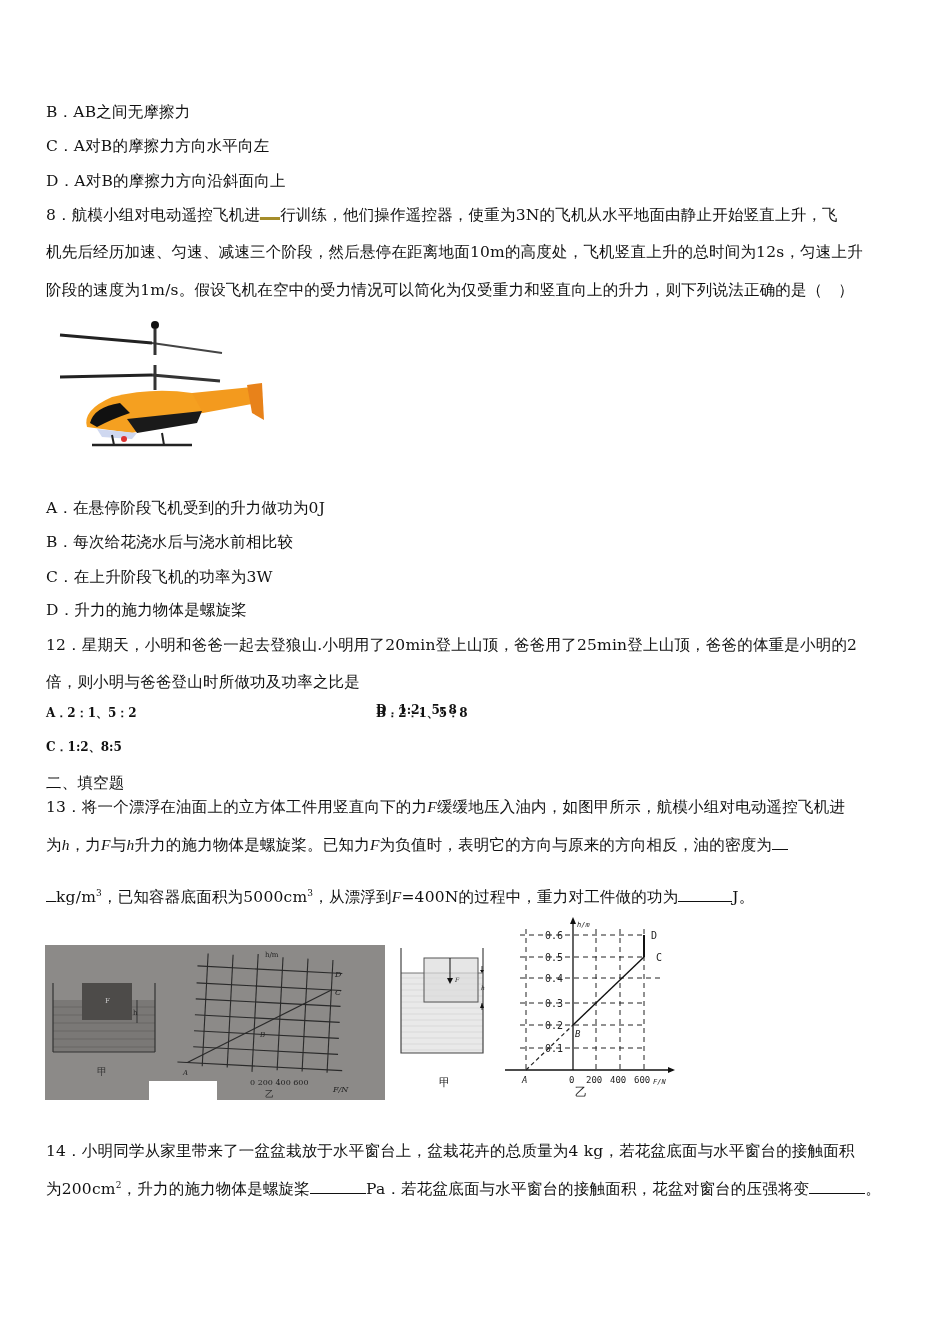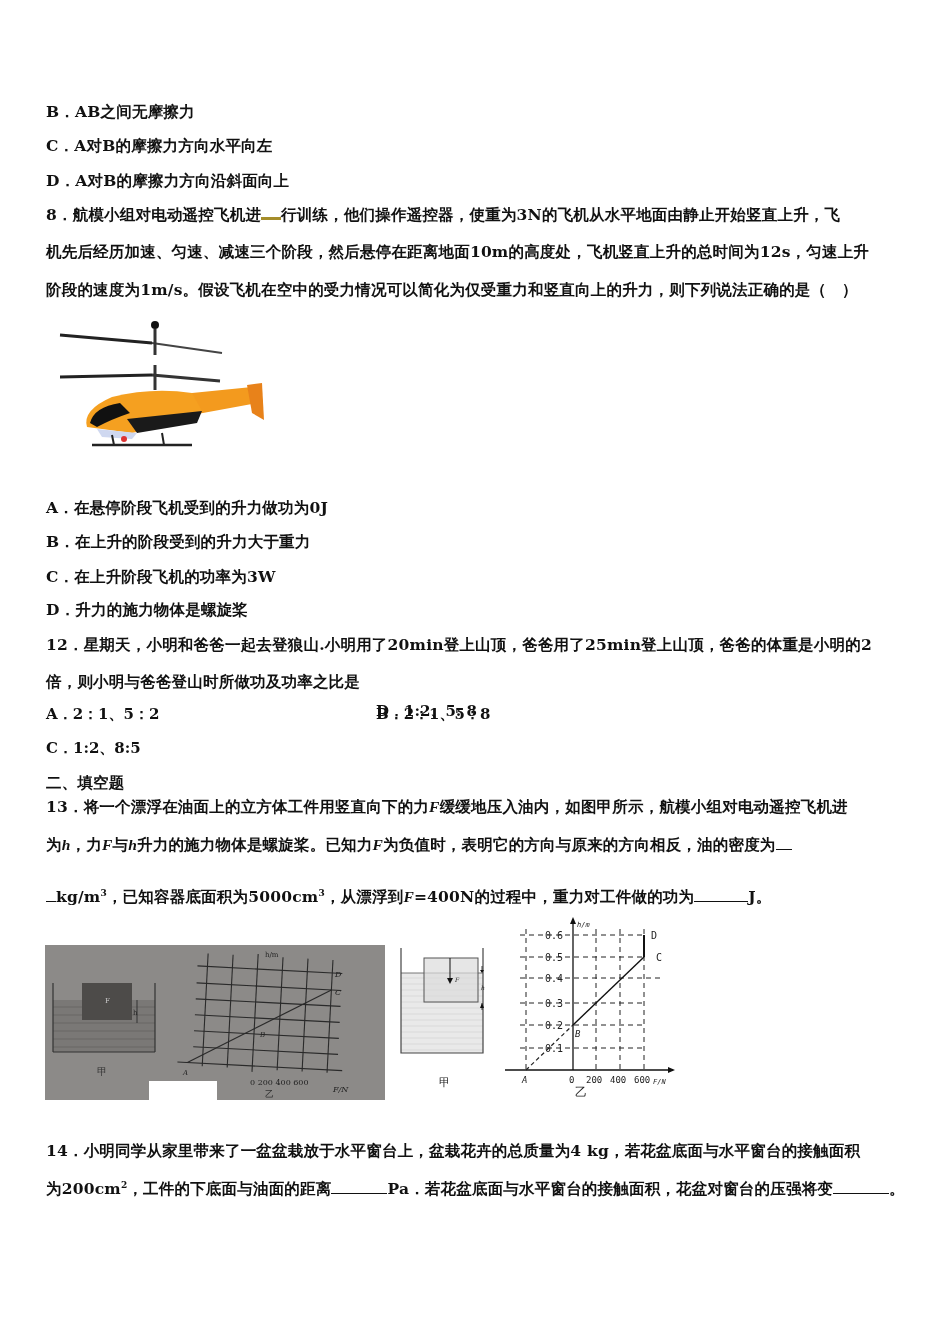--- a/index.html
+++ b/index.html
@@ -1,19 +1,19 @@
 <!DOCTYPE html>
 <html><head>
 <meta charset="utf-8">
 <style>
   html, body { margin: 0; padding: 0; background: #ffffff; }
   body { width: 950px; height: 1344px; position: relative; overflow: hidden;
          font-family: "DejaVu Serif", "Liberation Serif", serif; color: #111; }
-  .line { position: absolute; left: 46px; font-size: 15.5px; font-weight: bold; white-space: nowrap; letter-spacing: 0.2px; }
-  .col2 { position: absolute; font-size: 15px; font-weight: bold; white-space: nowrap; }
+  .line { position: absolute; left: 46px; font-size: 15.5px; font-weight: normal; white-space: nowrap; letter-spacing: 0.2px; }
+  .col2 { position: absolute; font-size: 12px; font-weight: bold; white-space: nowrap; }
   .blank { display: inline-block; border-bottom: 1.5px solid #111; height: 14px; vertical-align: baseline; }
   .olive { display: inline-block; width: 20px; border-bottom: 3px solid #a58d2a; height: 10px; }
   .fig { position: absolute; }
   sup { font-size: 9px; }
   i { font-family: "Liberation Serif", serif; }
 </style>
 </head>
 <body>
 
 <div class="line" style="top:102px"><span>B．</span><span>AB之间无摩擦力</span></div>
@@ -47,21 +47,21 @@
     <path d="M45 114 L85 118 L80 124 L50 122 Z" fill="#cfd8f0"></path>
 
     <line x1="40" y1="130" x2="140" y2="130" stroke="#222" stroke-width="2.5"></line>
     <line x1="60" y1="120" x2="62" y2="130" stroke="#222" stroke-width="2"></line>
     <line x1="110" y1="118" x2="112" y2="130" stroke="#222" stroke-width="2"></line>
     <circle cx="72" cy="124" r="3" fill="#d33"></circle>
   </svg>
 </div>
 
 <div class="line" style="top:498px"><span>A．</span><span>在悬停阶段飞机受到的升力做功为0J</span></div>
-<div class="line" style="top:532px"><span>B．</span><span>在上升的阶段受到的升力大于重力</span></div>
+<div class="line" style="top:532px"><span>B．</span><span>每次给花浇水后与浇水前相比较</span></div>
 <div class="line" style="top:567px"><span>C．</span><span>在上升阶段飞机的功率为3W</span></div>
 <div class="line" style="top:600px"><span>D．</span><span>升力的施力物体是螺旋桨</span></div>
 
 <div class="line" style="top:635px"><span>12．</span><span>星期天，小明和爸爸一起去登狼山.小明用了20min登上山顶，爸爸用了25min登上山顶，爸爸的体重是小明的2</span></div>
 <div class="line" style="top:672px"><span>倍，则小明与爸爸登山时所做功及功率之比是</span></div>
 <div class="col2" style="left:46px; top:705px"><span>A．</span><span>2：1、5：2</span></div>
 <div class="col2" style="left:376px; top:705px"><span>B．</span><span>2：1、5：8</span></div>
 <div class="col2" style="left:46px; top:739px"><span>C．</span><span>1:2、8:5</span></div>
 <div class="col2" style="left:376px; top:702px"><span>D．</span><span>1:2、5: 8</span></div>
 
@@ -204,14 +204,14 @@
       <text x="151" y="46" font-size="10">C</text>
       <text x="70" y="122" font-size="9" font-style="italic">B</text>
       <text x="17" y="168" font-size="9" font-style="italic">A</text>
       <text x="70" y="181" font-size="12">乙</text>
     </g>
   </svg>
 </div>
 
 <div class="line" style="top:1141px"><span>14．</span><span>小明同学从家里带来了一盆盆栽放于水平窗台上，盆栽花卉的总质量为4 kg，若花盆底面与水平窗台的接触面积</span></div>
 <div class="line" style="top:1179px">
-  <span>为200cm</span><sup>2</sup><span>，工件的下底面与油面的距离</span><span class="blank" style="width:56px"></span><span>Pa．若花盆底面与水平窗台的接触面积，花盆对窗台的压强将变</span><span class="blank" style="width:56px"></span><span>。</span>
+  <span>为200cm</span><sup>2</sup><span>，升力的施力物体是螺旋桨</span><span class="blank" style="width:56px"></span><span>Pa．若花盆底面与水平窗台的接触面积，花盆对窗台的压强将变</span><span class="blank" style="width:56px"></span><span>。</span>
 </div>
 
 </body></html>

